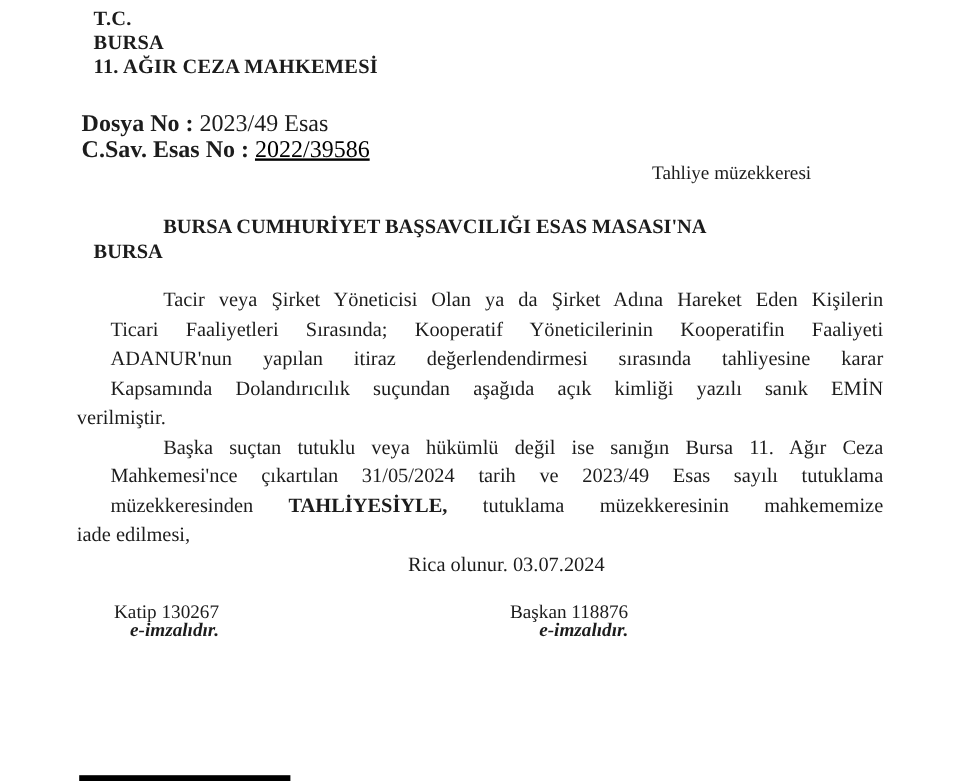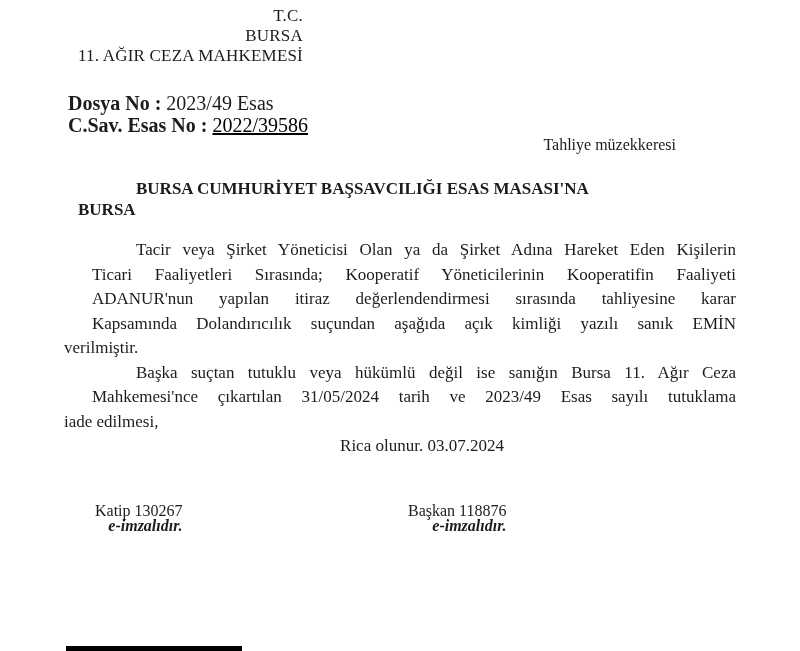--- a/index.html
+++ b/index.html
@@ -9,23 +9,22 @@
     font-family: "Liberation Serif", serif;
     color: #1c1c1c;
     position: relative;
     overflow: hidden;
   }
   .doc { position: absolute; inset: 0; }
 
   
   .court-header {
     position: absolute; left: 78px; top: 6px;
-    font-weight: normal; font-size: 17px; line-height: 20px;
+    font-weight: bold; font-size: 17px; line-height: 20px;
     letter-spacing: 0.2px;
-    text-align: right;
   }
 
   
   .file-info {
     position: absolute; left: 68px; top: 92px;
     font-size: 20px; line-height: 22px;
   }
   .file-info .label { font-weight: bold; }
   .case-link {
     color: #000000; text-decoration: underline; cursor: pointer;
@@ -54,21 +53,21 @@
   }
   .jline { text-align: justify; text-align-last: justify; margin-left: 28px; }
   .jline-first { padding-left: 44px; }
   .jline-last { text-align: left; text-align-last: left; }
   .closing { text-indent: 44px; text-align: center; }
   .bold { font-weight: bold; }
 
   
   .sig { position: absolute; top: 503px; font-size: 16px; line-height: 15px; text-align: right; }
   .sig-katip { left: 95px; }
-  .sig-baskan { left: 408px; }
+  .sig-baskan { left: 425px; }
   .sig-note { font-weight: bold; font-style: italic; }
 
   
   .defendant {
     position: absolute; left: 75px; top: 605px;
     font-size: 17px; line-height: 20px;
   }
   .defendant-title { font-weight: bold; text-decoration: underline; }
   .defendant-name-row { margin-top: 2px; }
   .defendant-name-row .label { font-weight: bold; }
@@ -109,20 +108,25 @@
 
   <div class="body-text">
     <div class="jline jline-first">Tacir veya Şirket Yöneticisi Olan ya da Şirket Adına Hareket Eden Kişilerin</div>
     <div class="jline">Ticari Faaliyetleri Sırasında; Kooperatif Yöneticilerinin Kooperatifin Faaliyeti</div>
     <div class="jline">ADANUR'nun yapılan itiraz değerlendendirmesi sırasında tahliyesine karar</div>
     <div class="jline">Kapsamında Dolandırıcılık suçundan aşağıda açık kimliği yazılı sanık EMİN</div>
     <div class="jline-last">verilmiştir.</div>
 
     <div class="jline jline-first">Başka suçtan tutuklu veya hükümlü değil ise sanığın Bursa 11. Ağır Ceza</div>
     <div class="jline">Mahkemesi'nce çıkartılan 31/05/2024 tarih ve 2023/49 Esas sayılı tutuklama</div>
+    <div class="jline">
+      <span>müzekkeresinden</span>
+      <span class="bold">TAHLİYESİYLE,</span>
+      <span>tutuklama müzekkeresinin mahkememize</span>
+    </div>
     <div class="jline-last">iade edilmesi,</div>
 
     <div class="closing">Rica olunur. 03.07.2024</div>
   </div>
 
   <div class="sig sig-katip">
     <div>Katip 130267</div>
     <div class="sig-note">e-imzalıdır.</div>
   </div>
   <div class="sig sig-baskan">

